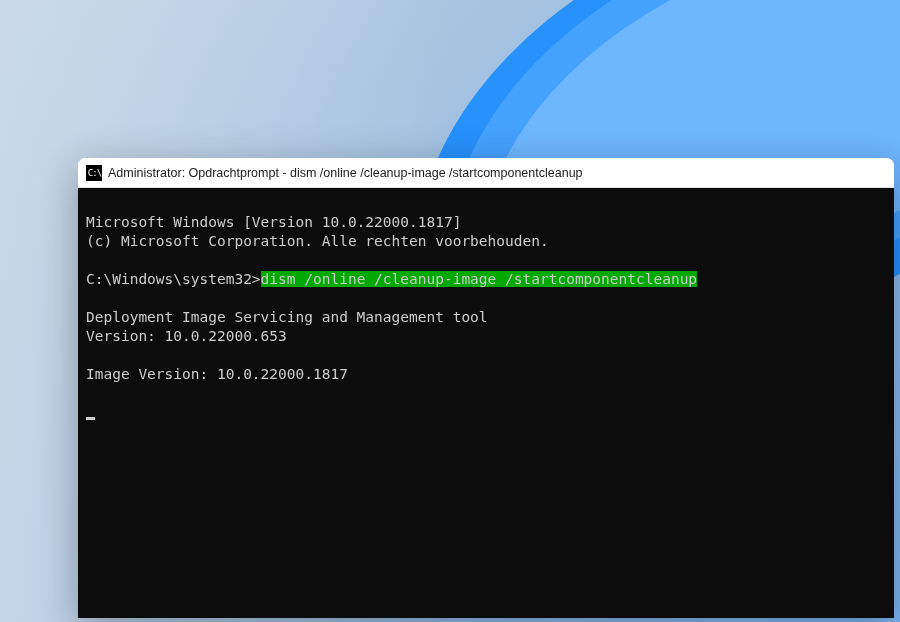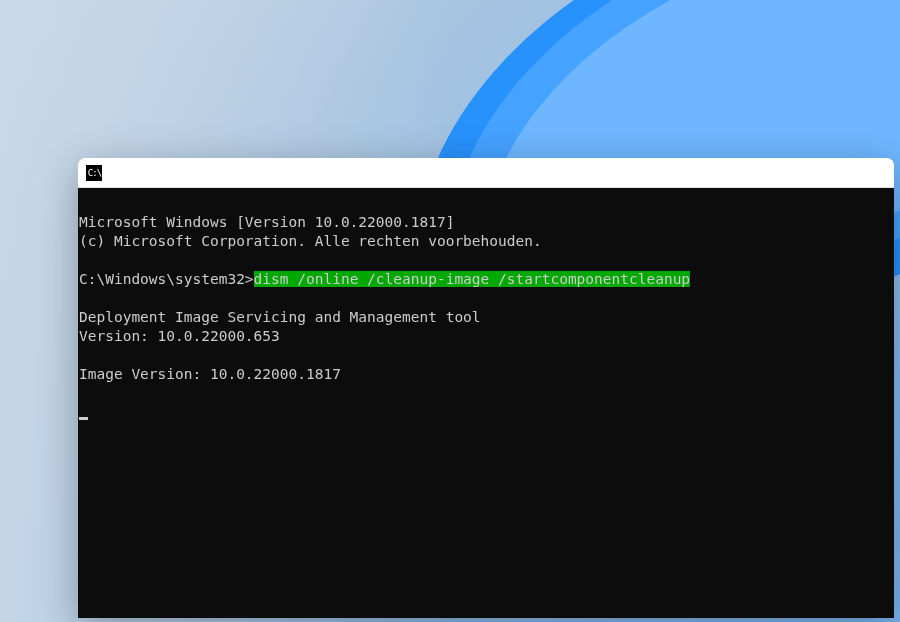--- a/index.html
+++ b/index.html
@@ -100,21 +100,21 @@
     
     .titlebar-text {
       font-size: 12.5px;
       color: #202020;
       white-space: nowrap;
     }
     
     .terminal {
       flex: 1;
       background: #0c0c0c;
-      padding: 6px 1px;
+      padding: 6px 8px;
       font-family: "Consolas", "Lucida Console", monospace;
       font-size: 14.5px;
       line-height: 19px;
       color: #cccccc;
       white-space: pre;
       overflow: hidden;
     }
     
     .terminal-line {
       white-space: pre;
@@ -139,20 +139,21 @@
 <body>
 
 <div class="bg-wave"></div>
 <div class="bg-wave2"></div>
 <div class="bg-wave3"></div>
 <div class="bg-overlay"></div>
 
 <div class="window">
   <div class="titlebar">
     <div class="window-icon">C:\</div>
+    <div class="titlebar-text">Administrator: Opdrachtprompt - dism  /online /cleanup-image /startcomponentcleanup</div>
   </div>
   <div class="terminal">
 <span class="terminal-line">Microsoft Windows [Version 10.0.22000.1817]</span>
 <span class="terminal-line">(c) Microsoft Corporation. Alle rechten voorbehouden.</span>
 <span class="terminal-line"></span>
 <span class="terminal-line"><span>C:\Windows\system32&gt;</span><span class="highlighted">dism /online /cleanup-image /startcomponentcleanup</span></span>
 <span class="terminal-line"></span>
 <span class="terminal-line">Deployment Image Servicing and Management tool</span>
 <span class="terminal-line">Version: 10.0.22000.653</span>
 <span class="terminal-line"></span>

